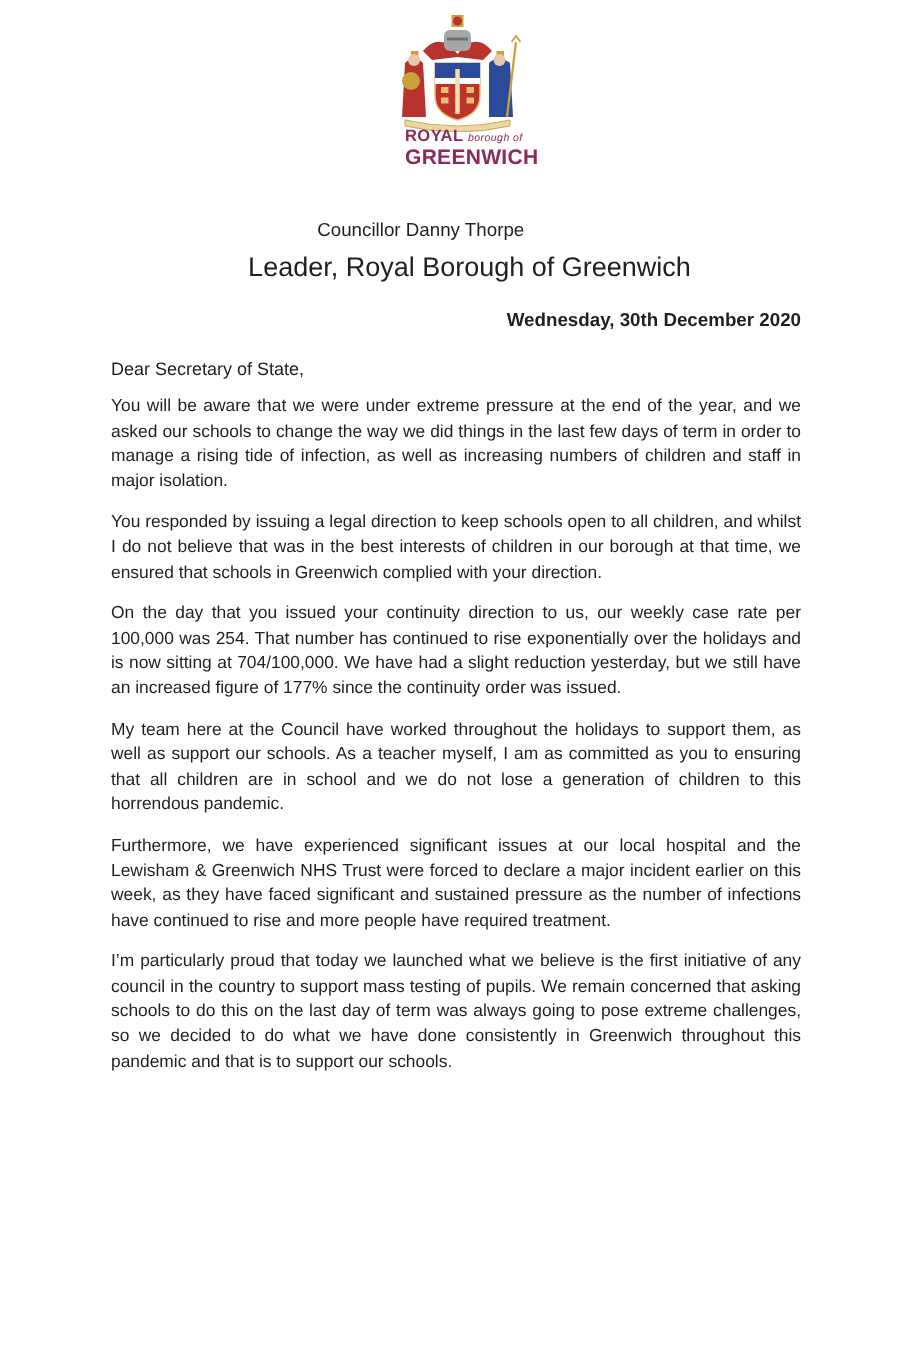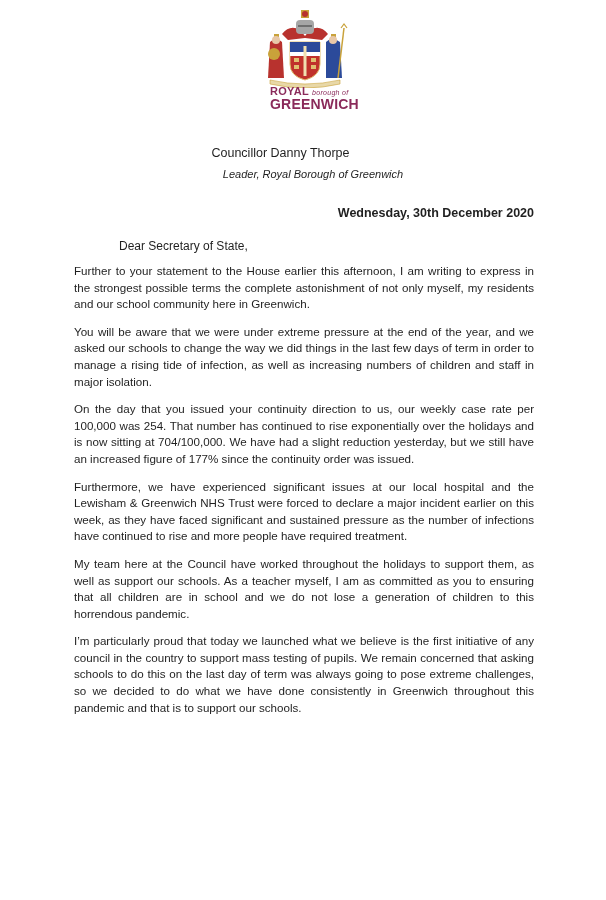--- a/index.html
+++ b/index.html
@@ -17,27 +17,27 @@
     }
     .logo-royal { font-size: 11px; font-weight: bold; letter-spacing: 0.3px; line-height: 11px; }
     .logo-borough { font-size: 7px; font-style: italic; font-weight: normal; margin-left: 3px; }
     .logo-greenwich { font-size: 14px; font-weight: bold; letter-spacing: 0.2px; line-height: 12px; }
     .sender-name {
       position: absolute; top: 146px; left: 0; width: 541px; text-align: center;
       font-size: 12.5px; padding-left: 20px; box-sizing: border-box;
     }
     .sender-role {
       position: absolute; top: 168px; left: 0; width: 606px; text-align: center;
-      font-size: 11px; font-style: italic; padding-left: 20px; box-sizing: border-box;
+      font-size: 18px; padding-left: 20px; box-sizing: border-box;
     }
     .date {
       position: absolute; top: 206px; right: 72px; font-size: 12.5px; font-weight: bold;
     }
     .salutation {
-      position: absolute; top: 239px; left: 74px; font-size: 12px; margin-left: 45px;
+      position: absolute; top: 239px; left: 74px; font-size: 12px;
     }
     .body-text {
       position: absolute; left: 74px; width: 460px; top: 263px;
     }
     .body-text p {
       margin: 0 0 11px 0; font-size: 11.6px; line-height: 16.6px;
       text-align: justify;
     }
   </style>
 </head>
@@ -86,19 +86,19 @@
 </div>
 
 <div class="sender-name">Councillor Danny Thorpe</div>
 <div class="sender-role">Leader, Royal Borough of Greenwich</div>
 
 <div class="date">Wednesday, 30th December 2020</div>
 
 <div class="salutation">Dear Secretary of State,</div>
 
 <div class="body-text">
-  <p>Further to your statement to the House earlier this afternoon, I am writing to express in the strongest possible terms the complete astonishment of not only myself, my residents and our school community here in Greenwich.</p>
   <p>You will be aware that we were under extreme pressure at the end of the year, and we asked our schools to change the way we did things in the last few days of term in order to manage a rising tide of infection, as well as increasing numbers of children and staff in major isolation.</p>
+  <p>You responded by issuing a legal direction to keep schools open to all children, and whilst I do not believe that was in the best interests of children in our borough at that time, we ensured that schools in Greenwich complied with your direction.</p>
   <p>On the day that you issued your continuity direction to us, our weekly case rate per 100,000 was 254. That number has continued to rise exponentially over the holidays and is now sitting at 704/100,000. We have had a slight reduction yesterday, but we still have an increased figure of 177% since the continuity order was issued.</p>
+  <p>My team here at the Council have worked throughout the holidays to support them, as well as support our schools. As a teacher myself, I am as committed as you to ensuring that all children are in school and we do not lose a generation of children to this horrendous pandemic.</p>
   <p>Furthermore, we have experienced significant issues at our local hospital and the Lewisham &amp; Greenwich  NHS Trust were forced to declare a major incident earlier on this week, as they have faced significant and sustained pressure as the number of infections have continued to rise and more people have required treatment.</p>
-  <p>My team here at the Council have worked throughout the holidays to support them, as well as support our schools. As a teacher myself, I am as committed as you to ensuring that all children are in school and we do not lose a generation of children to this horrendous pandemic.</p>
   <p>I’m particularly proud that today we launched what we believe is the first initiative of any council in the country to support mass testing of pupils. We remain concerned that asking schools to do this on the last day of term was always going to pose extreme challenges, so we decided to do what we have done consistently in Greenwich throughout this pandemic and that is to support our schools.</p>
 </div>
 
 </body></html>

